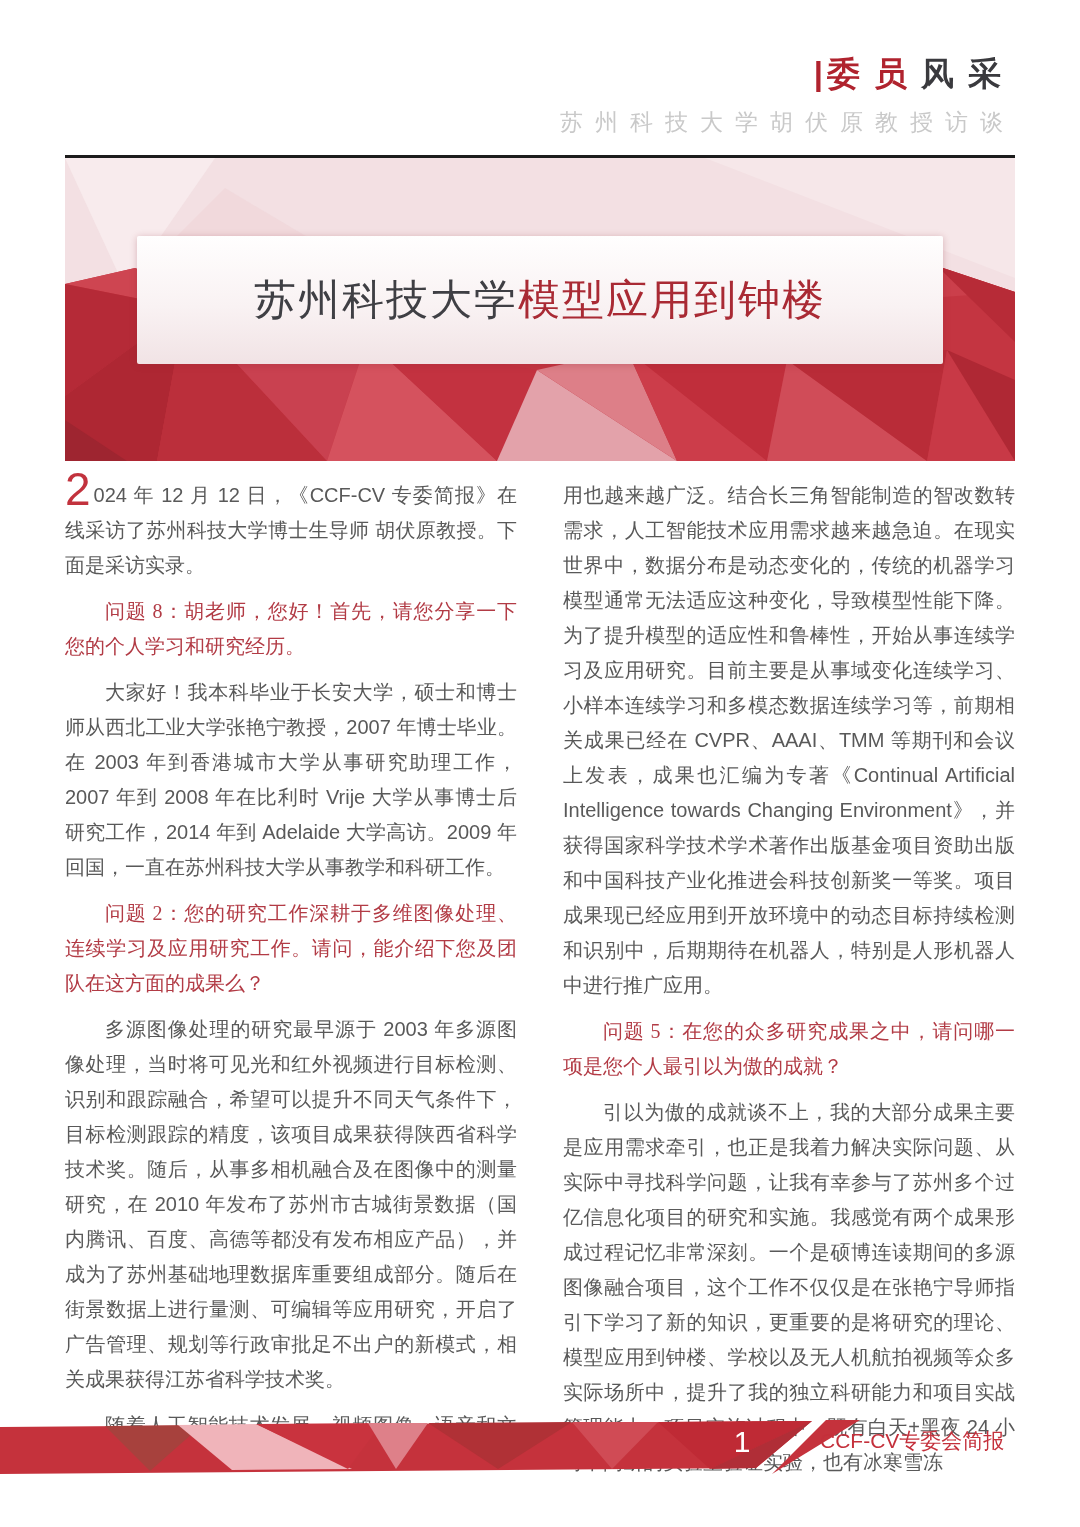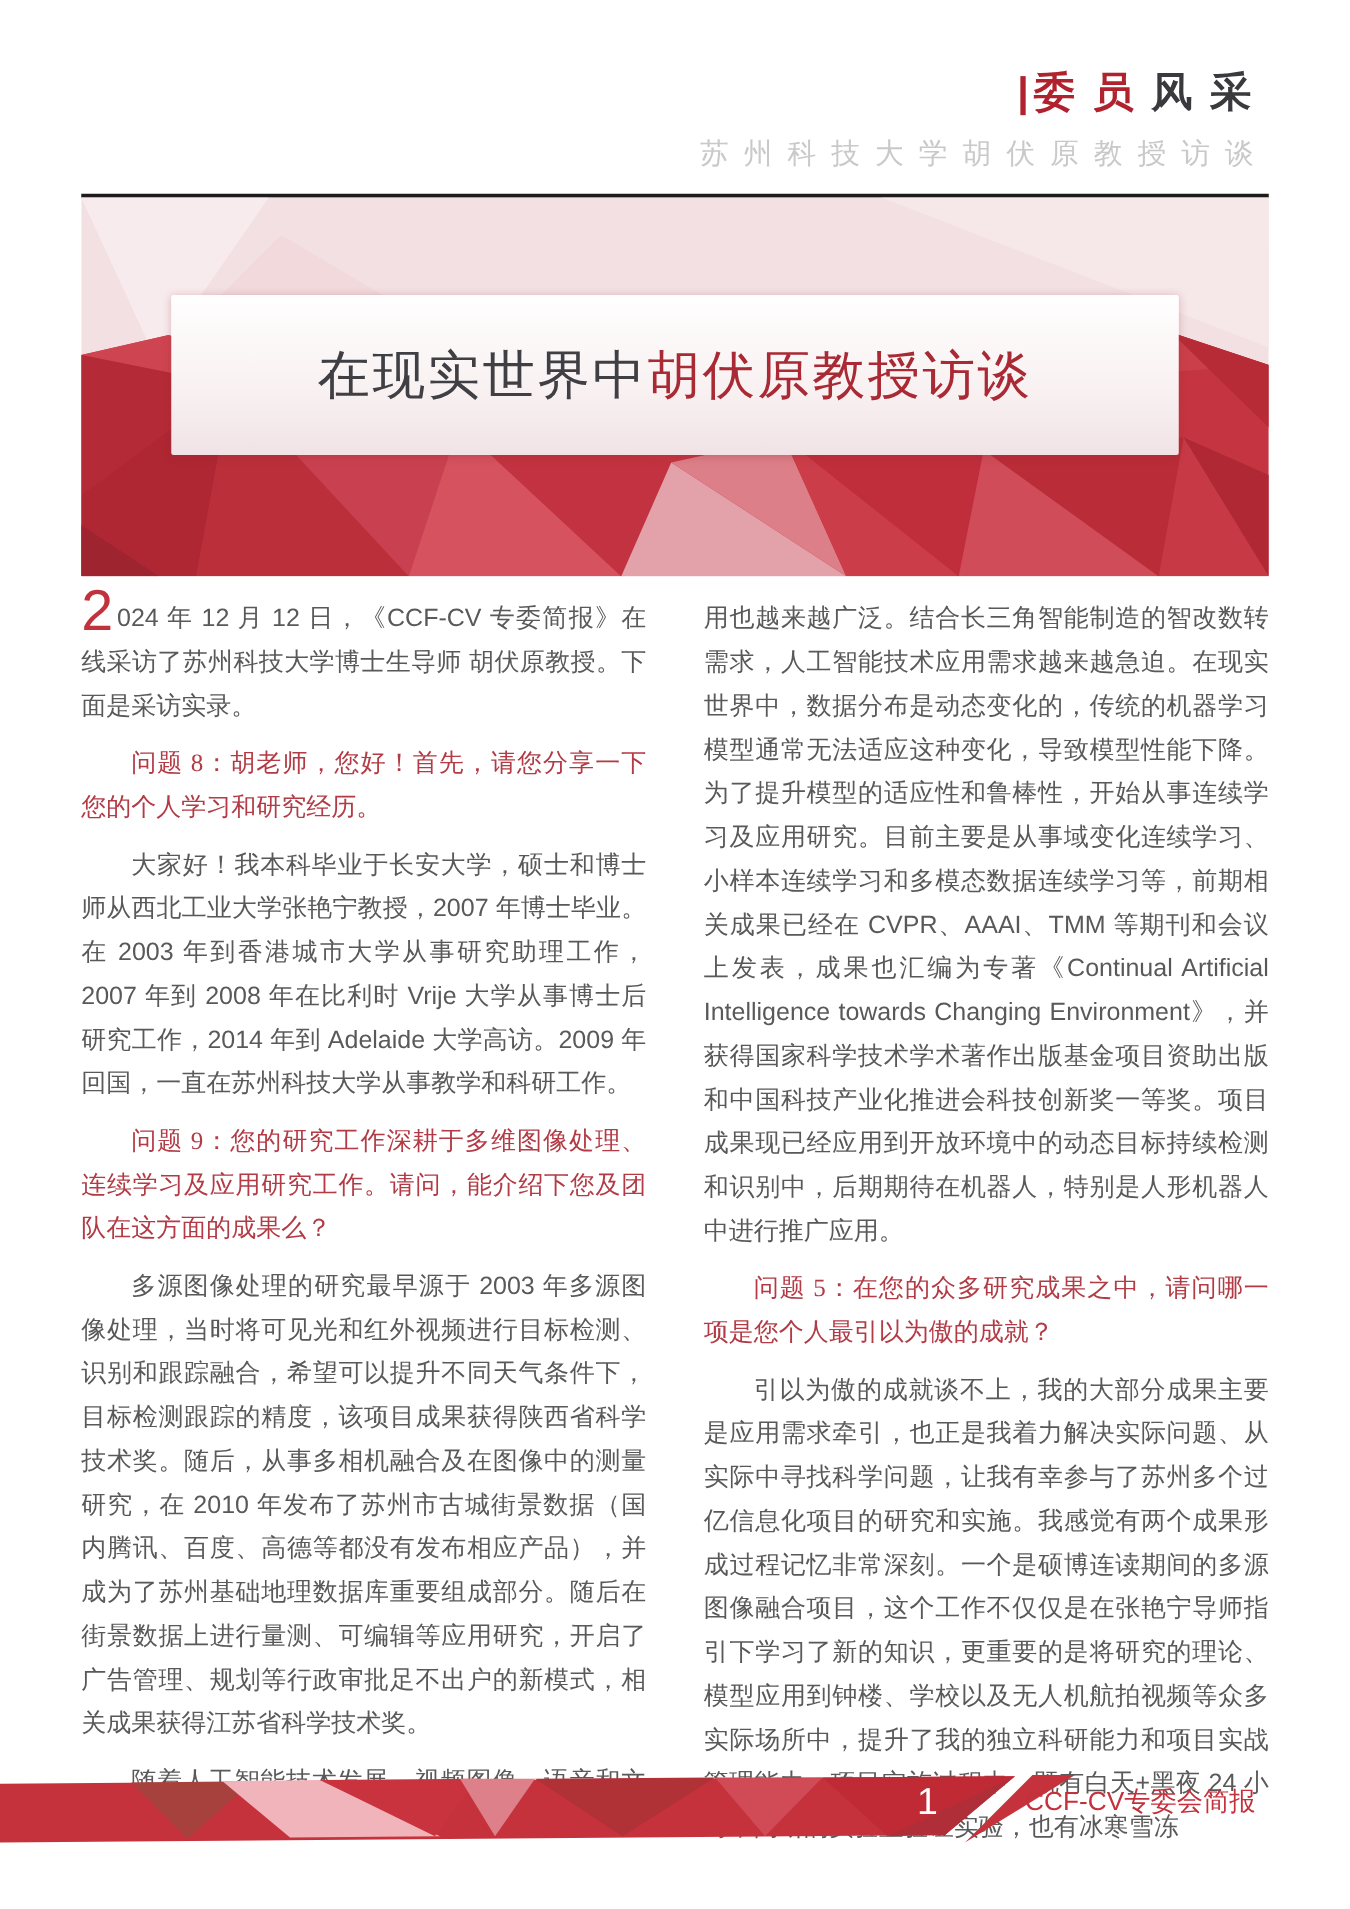--- a/index.html
+++ b/index.html
@@ -74,31 +74,31 @@
       <polygon points="722,202 862,303 702,303" fill="#d04c58"></polygon>
       <polygon points="722,202 882,192 862,303" fill="#b92c38"></polygon>
       <polygon points="882,192 950,303 862,303" fill="#c83946"></polygon>
       <polygon points="882,192 950,222 950,303" fill="#af2834"></polygon>
       <polygon points="805,144 872,108 950,134" fill="#cb3f4b"></polygon>
       <polygon points="872,108 950,134 950,184" fill="#b72b37"></polygon>
       <polygon points="0,262 62,303 0,303" fill="#9e2530"></polygon>
     </svg>
     <div class="title-card">
       <div class="t">
-        <span class="dark">在现实世界中</span><span class="red">胡伏原教授访谈</span>
+        <span class="dark">苏州科技大学</span><span class="red">模型应用到钟楼</span>
       </div>
     </div>
   </div>
 
   <div class="content">
     <div class="col">
         <p class="para lead"><span class="dropcap">2</span>024 年 12 月 12 日，《CCF-CV 专委简报》在线采访了苏州科技大学博士生导师 胡伏原教授。下面是采访实录。</p>
         <p class="para question">问题 8：胡老师，您好！首先，请您分享一下您的个人学习和研究经历。</p>
         <p class="para body">大家好！我本科毕业于长安大学，硕士和博士师从西北工业大学张艳宁教授，2007 年博士毕业。在 2003 年到香港城市大学从事研究助理工作，2007 年到 2008 年在比利时 Vrije 大学从事博士后研究工作，2014 年到 Adelaide 大学高访。2009 年回国，一直在苏州科技大学从事教学和科研工作。</p>
-        <p class="para question">问题 9：您的研究工作深耕于多维图像处理、连续学习及应用研究工作。请问，能介绍下您及团队在这方面的成果么？</p>
+        <p class="para question">问题 2：您的研究工作深耕于多维图像处理、连续学习及应用研究工作。请问，能介绍下您及团队在这方面的成果么？</p>
         <p class="para body">多源图像处理的研究最早源于 2003 年多源图像处理，当时将可见光和红外视频进行目标检测、识别和跟踪融合，希望可以提升不同天气条件下，目标检测跟踪的精度，该项目成果获得陕西省科学技术奖。随后，从事多相机融合及在图像中的测量研究，在 2010 年发布了苏州市古城街景数据（国内腾讯、百度、高德等都没有发布相应产品），并成为了苏州基础地理数据库重要组成部分。随后在街景数据上进行量测、可编辑等应用研究，开启了广告管理、规划等行政审批足不出户的新模式，相关成果获得江苏省科学技术奖。</p>
         <p class="para body">随着人工智能技术发展，视频图像、语音和文本应</p>
       </div>
     <div class="col">
         <p class="para cont">用也越来越广泛。结合长三角智能制造的智改数转需求，人工智能技术应用需求越来越急迫。在现实世界中，数据分布是动态变化的，传统的机器学习模型通常无法适应这种变化，导致模型性能下降。为了提升模型的适应性和鲁棒性，开始从事连续学习及应用研究。目前主要是从事域变化连续学习、小样本连续学习和多模态数据连续学习等，前期相关成果已经在 CVPR、AAAI、TMM 等期刊和会议上发表，成果也汇编为专著《Continual Artificial Intelligence towards Changing Environment》，并获得国家科学技术学术著作出版基金项目资助出版和中国科技产业化推进会科技创新奖一等奖。项目成果现已经应用到开放环境中的动态目标持续检测和识别中，后期期待在机器人，特别是人形机器人中进行推广应用。</p>
         <p class="para question">问题 5：在您的众多研究成果之中，请问哪一项是您个人最引以为傲的成就？</p>
         <p class="para body">引以为傲的成就谈不上，我的大部分成果主要是应用需求牵引，也正是我着力解决实际问题、从实际中寻找科学问题，让我有幸参与了苏州多个过亿信息化项目的研究和实施。我感觉有两个成果形成过程记忆非常深刻。一个是硕博连读期间的多源图像融合项目，这个工作不仅仅是在张艳宁导师指引下学习了新的知识，更重要的是将研究的理论、模型应用到钟楼、学校以及无人机航拍视频等众多实际场所中，提升了我的独立科研能力和项目实战管理能力。项目实施过程中，既有白天+黑夜 24 小时不间断的实验室验证实验，也有冰寒雪冻</p>
       </div>
   </div>
 

